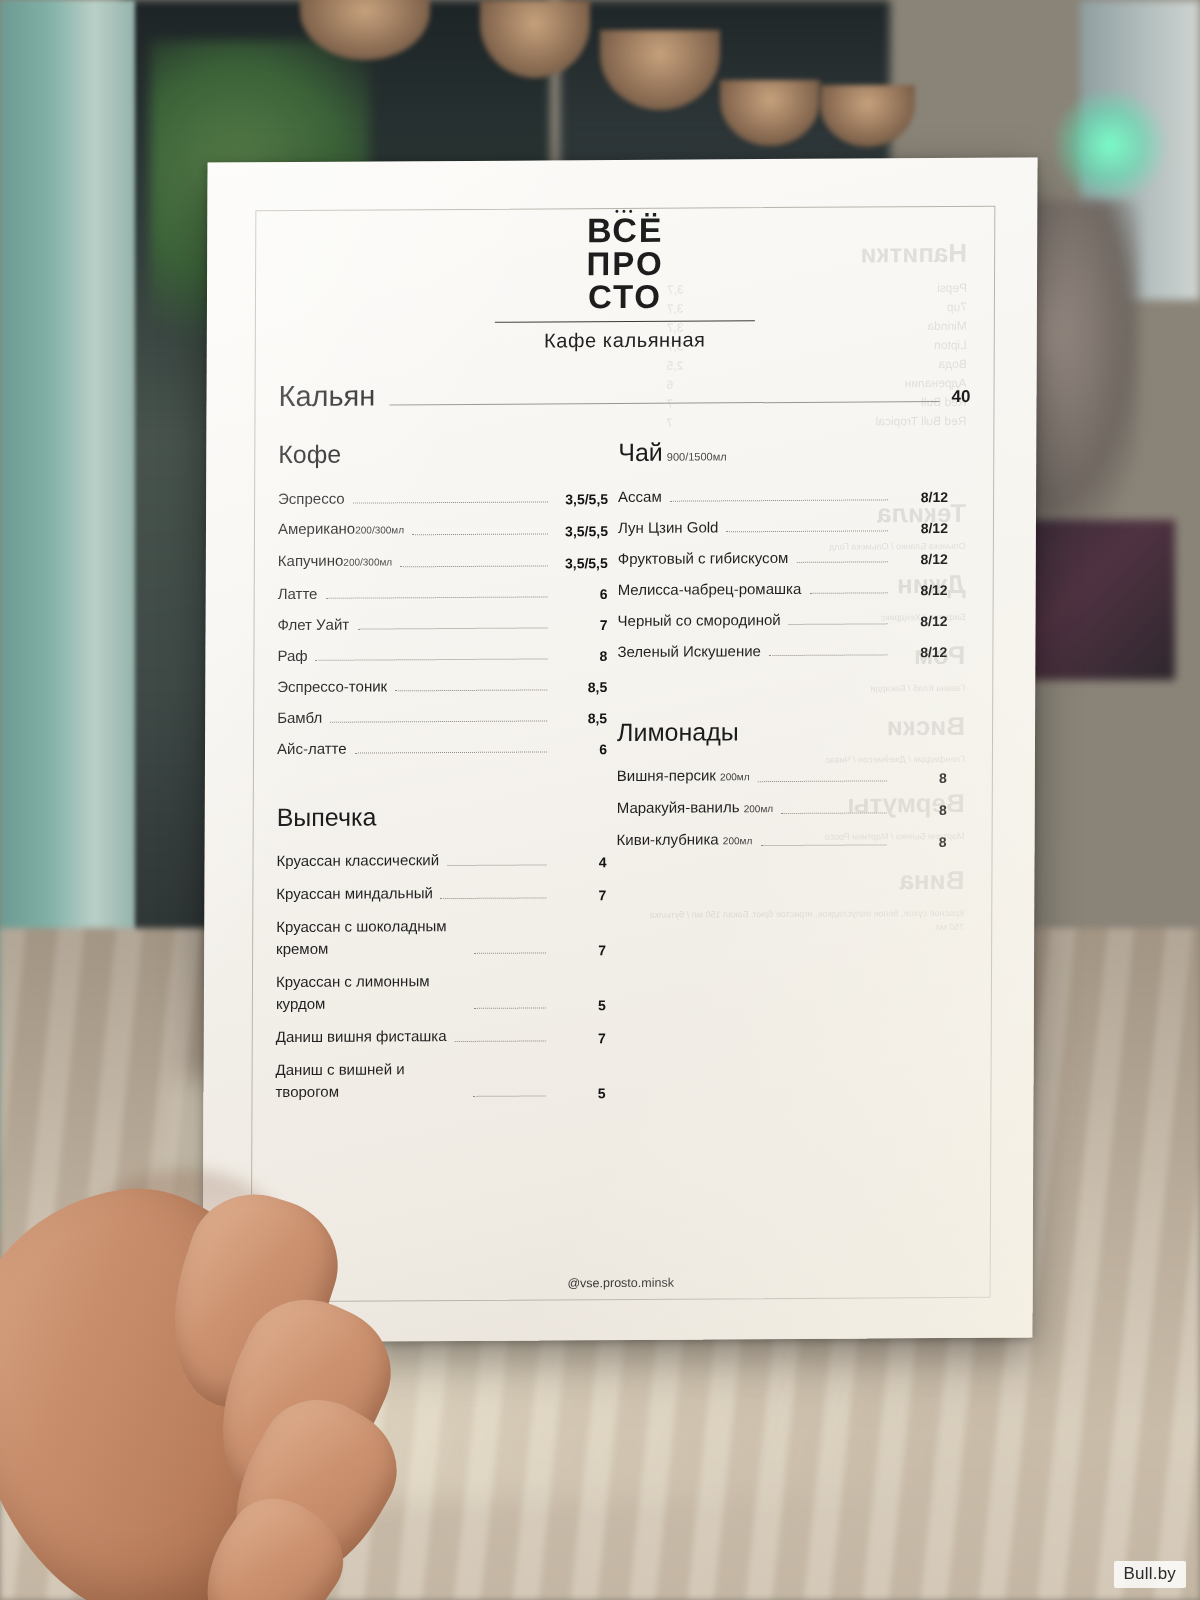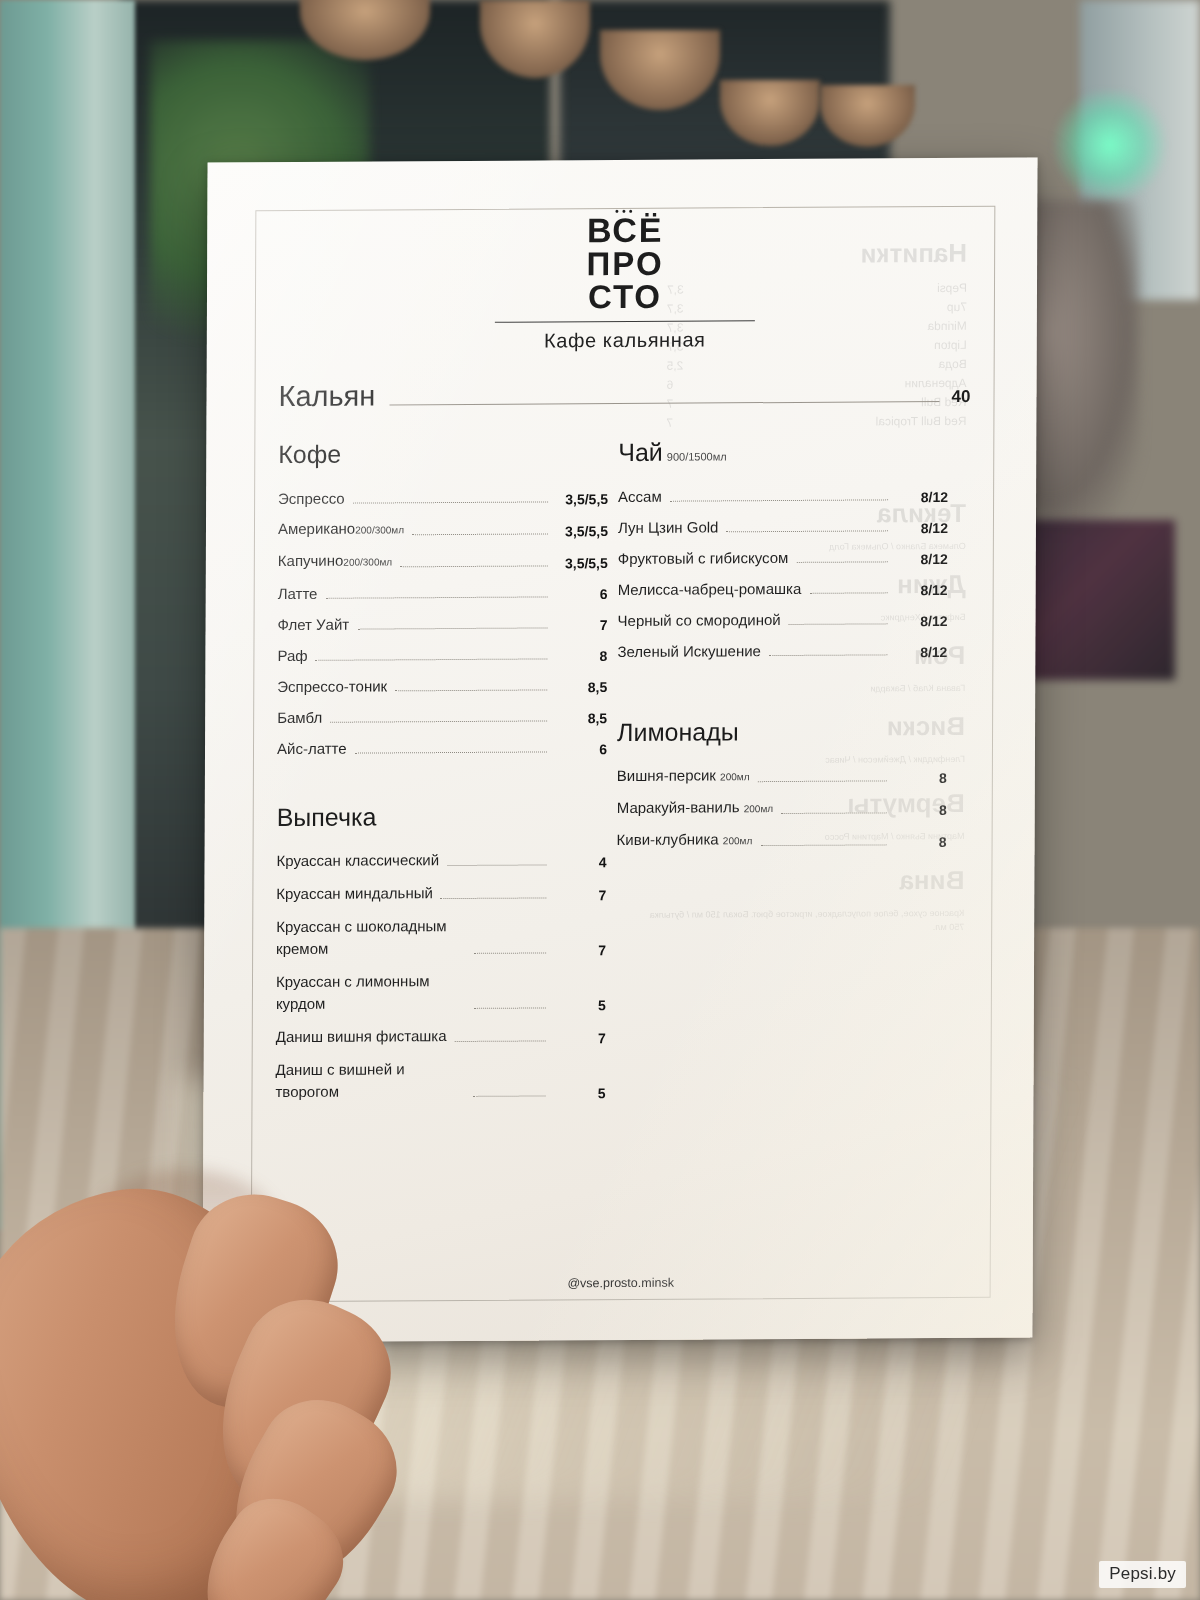--- a/index.html
+++ b/index.html
@@ -575,14 +575,14 @@
 
   <div class="hand">
     <div class="thumbshadow"></div>
     <div class="palm"></div>
     <div class="finger f1"></div>
     <div class="finger f2"></div>
     <div class="finger f3"></div>
     <div class="finger f4"></div>
   </div>
 
-  <div class="watermark">Pepsi.by</div>
+  <div class="watermark">Bull.by</div>
 </div>
 
 </body></html>

